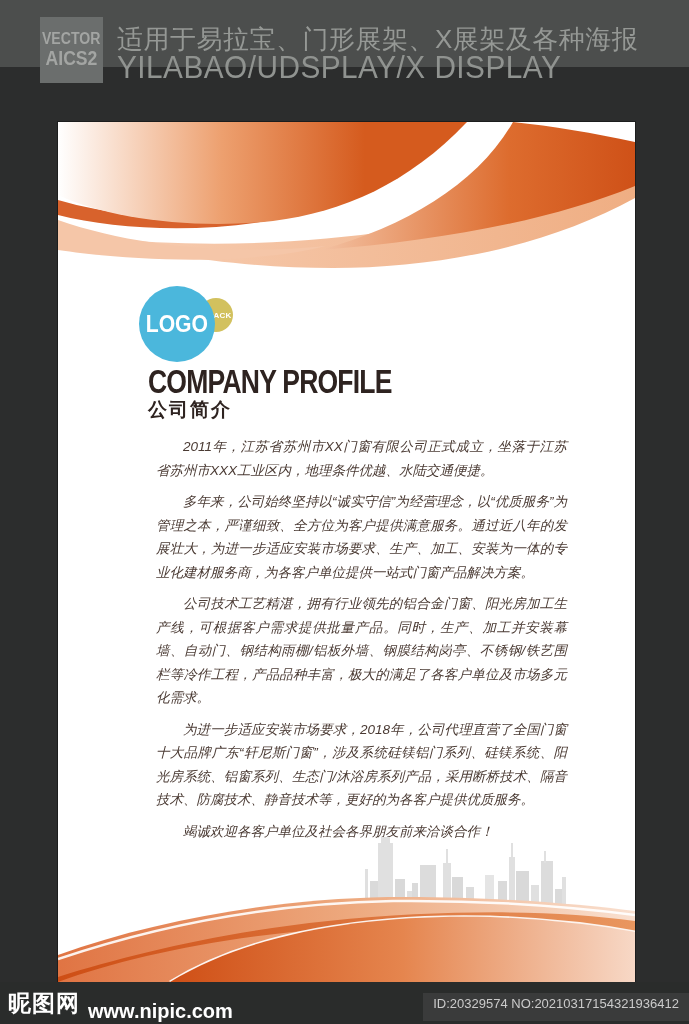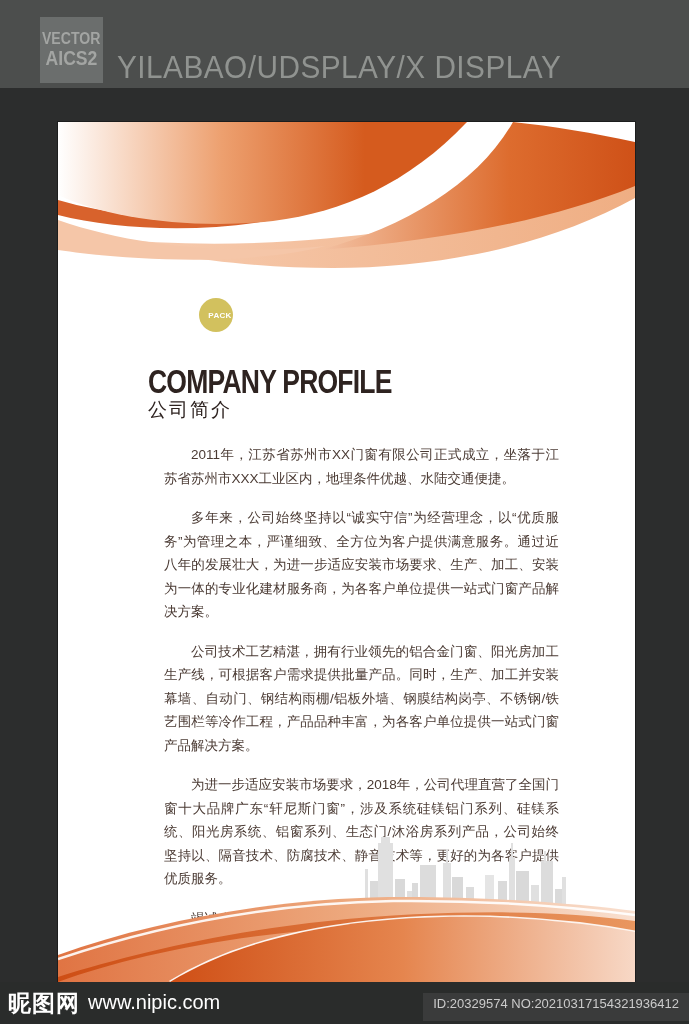--- a/index.html
+++ b/index.html
@@ -2,21 +2,21 @@
 <html><head>
 <meta charset="utf-8">
 <style>
   html,body{margin:0;padding:0;}
   body{
     width:689px;height:1024px;position:relative;overflow:hidden;
     background:#2c2d2d;
     font-family:"Liberation Sans","DejaVu Sans",sans-serif;
   }
   
-  .site-header{position:absolute;left:0;top:0;width:689px;height:88px;background:#4c4e4d;}
+  .site-header{position:absolute;left:0;top:0;width:689px;height:67px;background:#4c4e4d;}
   .vector-badge{
     position:absolute;left:40px;top:17px;width:63px;height:66px;background:#6b6e6d;
     display:flex;flex-direction:column;align-items:center;justify-content:center;
     color:#a3a5a3;font-weight:bold;line-height:1.05;
   }
   .vector-badge .b1{font-size:16px;transform:scaleX(.88);}
   .vector-badge .b2{font-size:20px;transform:scaleX(.88);}
   .header-cn{
     position:absolute;left:117px;top:22px;font-size:26px;color:#959895;
     letter-spacing:.5px;white-space:nowrap;
@@ -42,46 +42,47 @@
     position:absolute;left:141px;top:176px;width:34px;height:34px;border-radius:50%;
     background:#d2c15e;z-index:1;display:flex;align-items:center;justify-content:center;
   }
   .pack-circle span{color:#fff;font-weight:bold;font-size:8px;padding-left:8px;letter-spacing:.3px;}
   
   .heading-en{
     position:absolute;left:90px;top:240px;font-size:34px;font-weight:bold;color:#2e2320;
     white-space:nowrap;transform:scaleX(.78);transform-origin:left;letter-spacing:-1px;
   }
   .heading-cn{
-    position:absolute;left:90px;top:275px;font-size:19px;font-weight:normal;color:#2e2320;
+    position:absolute;left:90px;top:275px;font-size:19px;font-weight:bold;color:#2e2320;
     letter-spacing:2px;
   }
   
   .intro{
     position:absolute;left:90px;top:305px;width:427px;
     font-size:13.5px;line-height:23.5px;color:#4a3a33;text-align:justify;
   }
-  .intro p{margin:16px;text-indent:2em;}
+  .intro p{margin:8px;text-indent:2em;font-style:italic;}
   
   .site-footer{position:absolute;left:0;top:982px;width:689px;height:42px;background:#2a2c2b;}
   .site-logo{position:absolute;left:8px;top:6px;color:#ffffff;font-weight:bold;font-size:23px;letter-spacing:1px;}
-  .site-url{position:absolute;left:88px;top:9px;color:#ffffff;font-weight:normal;font-size:20px;}
+  .site-url{position:absolute;left:88px;top:18px;color:#ffffff;font-weight:bold;font-size:20px;}
   .id-box{
     position:absolute;right:0;top:11px;height:28px;background:#3a3b3b;
     color:#cbcbcb;font-size:13px;line-height:22px;padding:0 10px;white-space:nowrap;
   }
 </style>
 </head>
 <body>
 
 <div class="site-header">
   <div class="vector-badge">
     <span class="b1">VECTOR</span>
     <span class="b2">AICS2</span>
   </div>
+  <div class="header-cn">适用于易拉宝、门形展架、X展架及各种海报</div>
   <div class="header-en">YILABAO/UDSPLAY/X DISPLAY</div>
 </div>
 
 <div class="page">
 
   <svg class="swoosh-top" width="577" height="160" viewBox="0 0 577 160">
     <defs>
       <linearGradient id="gradMain" x1="0" y1="0" x2="1" y2="0">
         <stop offset="0" stop-color="#ffffff"></stop>
         <stop offset="0.4" stop-color="#eda06f"></stop>
@@ -101,29 +102,32 @@
     <path d="M40,116 C200,132 360,112 460,82 C505,68 548,48 577,30 L577,76 C490,124 380,146 275,146 C190,146 100,134 40,116 Z" fill="url(#gradBand)"></path>
     <path d="M0,98 C80,126 180,133 268,124 C180,146 62,137 0,128 Z" fill="#f5c6a8"></path>
     <path d="M0,78 C66,97 148,103 224,96 C148,112 58,108 0,93 Z" fill="#d8622c"></path>
     <path d="M0,0 L409,0 C350,62 285,90 215,99 C135,108 48,96 0,73 Z" fill="url(#gradMain)"></path>
     <path d="M455,0 C421,60 350,104 263,128 C380,119 492,99 577,64 L577,20 C536,11 494,4 455,0 Z" fill="url(#gradRibbon)"></path>
   </svg>
 
   <div class="pack-circle">
     <span>PACK</span>
   </div>
+  <div class="logo-circle">
+    <span>LOGO</span>
+  </div>
 
   <div class="heading-en">COMPANY PROFILE</div>
   <div class="heading-cn">公司简介</div>
 
   <div class="intro">
     <p>2011年，江苏省苏州市XX门窗有限公司正式成立，坐落于江苏省苏州市XXX工业区内，地理条件优越、水陆交通便捷。</p>
     <p>多年来，公司始终坚持以“诚实守信”为经营理念，以“优质服务”为管理之本，严谨细致、全方位为客户提供满意服务。通过近八年的发展壮大，为进一步适应安装市场要求、生产、加工、安装为一体的专业化建材服务商，为各客户单位提供一站式门窗产品解决方案。</p>
-    <p>公司技术工艺精湛，拥有行业领先的铝合金门窗、阳光房加工生产线，可根据客户需求提供批量产品。同时，生产、加工并安装幕墙、自动门、钢结构雨棚/铝板外墙、钢膜结构岗亭、不锈钢/铁艺围栏等冷作工程，产品品种丰富，为各客户单位提供一站式门窗产品解决方案。</p>
-    <p>为进一步适应安装市场要求，2018年，公司代理直营了全国门窗十大品牌广东“轩尼斯门窗”，涉及系统硅镁铝门系列、硅镁系统、阳光房系统、铝窗系列、生态门/沐浴房系列产品，公司始终坚持以、隔音技术、防腐技术、静音技术等，更好的为各客户提供优质服务。</p>
+    <p>公司技术工艺精湛，拥有行业领先的铝合金门窗、阳光房加工生产线，可根据客户需求提供批量产品。同时，生产、加工并安装幕墙、自动门、钢结构雨棚/铝板外墙、钢膜结构岗亭、不锈钢/铁艺围栏等冷作工程，产品品种丰富，极大的满足了各客户单位及市场多元化需求。</p>
+    <p>为进一步适应安装市场要求，2018年，公司代理直营了全国门窗十大品牌广东“轩尼斯门窗”，涉及系统硅镁铝门系列、硅镁系统、阳光房系统、铝窗系列、生态门/沐浴房系列产品，采用断桥技术、隔音技术、防腐技术、静音技术等，更好的为各客户提供优质服务。</p>
     <p>竭诚欢迎各客户单位及社会各界朋友前来洽谈合作！</p>
   </div>
 
   <svg class="swoosh-bottom" width="577" height="175" viewBox="0 0 577 175">
     <defs>
       <linearGradient id="gradHill" x1="0" y1="0" x2="1" y2="0">
         <stop offset="0" stop-color="#e07443"></stop>
         <stop offset="0.5" stop-color="#eda87d"></stop>
         <stop offset="1" stop-color="#f9e0d0"></stop>
       </linearGradient>

